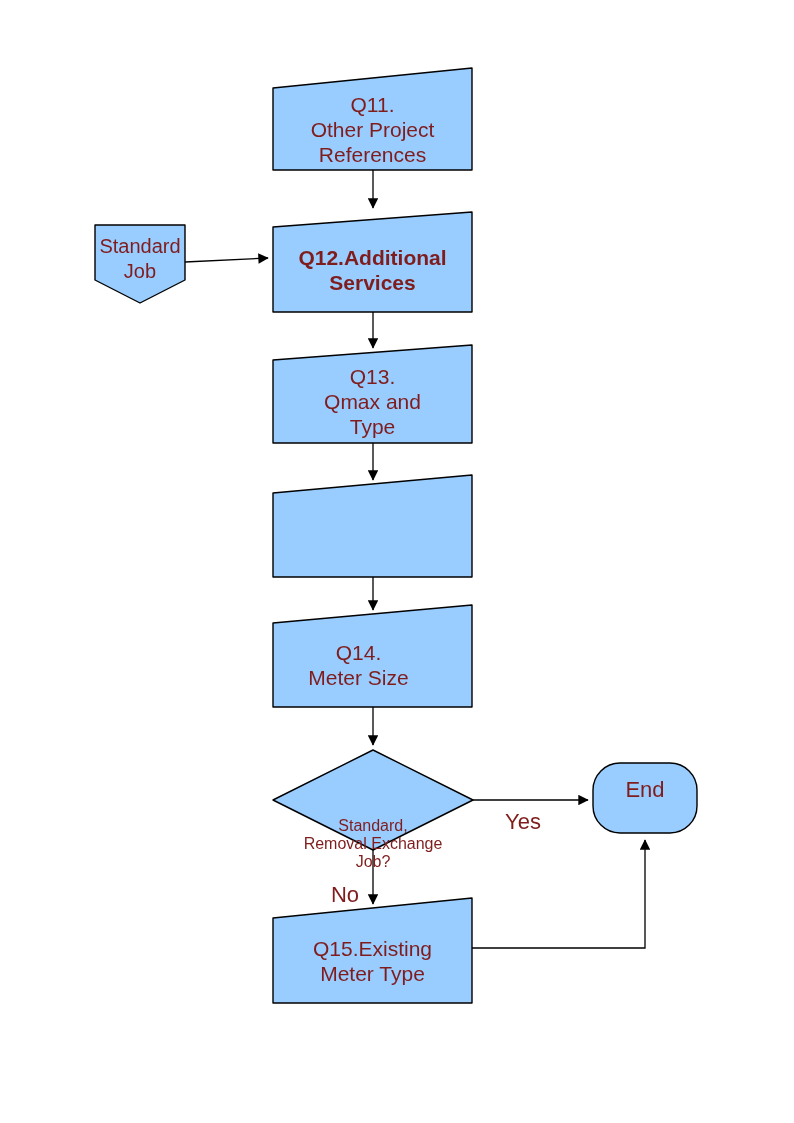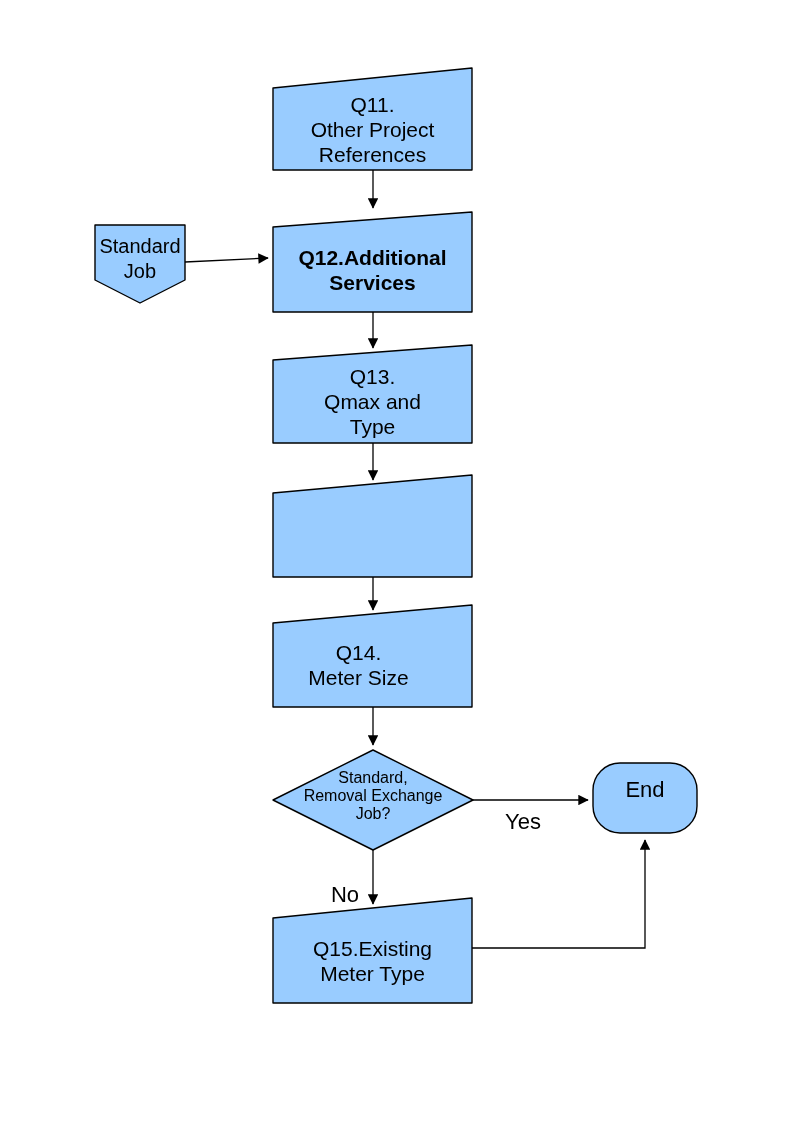--- a/index.html
+++ b/index.html
@@ -2,21 +2,21 @@
 <html><head>
 <meta charset="utf-8">
 <style>
   html, body { margin: 0; padding: 0; background: #ffffff; }
   .page {
     position: relative;
     width: 794px;
     height: 1123px;
     background: #ffffff;
     font-family: "Liberation Sans", sans-serif;
-    color: #000000;
+    color: #7f1d1d;
     overflow: hidden;
   }
   .diagram-svg {
     position: absolute;
     left: 0; top: 0;
     width: 794px; height: 1123px;
   }
   .node-shape {
     stroke: #000000;
     stroke-width: 1.4;
@@ -32,21 +32,21 @@
     display: flex;
     align-items: center;
     justify-content: center;
     text-align: center;
     white-space: pre-line;
     line-height: 25px;
     font-size: 21px;
   }
   .label-node { font-size: 21px; }
   .label-standard-job { font-size: 20px; line-height: 25px; }
-  .label-decision { font-size: 16px; line-height: 18px; }
+  .label-decision { font-size: 16px; line-height: 18px; margin-top: 48px; }
   .label-end { font-size: 22px; }
   .label-edge { font-size: 22px; line-height: 26px; margin-top: 40px; }
 </style>
 </head>
 <body>
 
 <div class="page">
 
   <svg class="diagram-svg" viewBox="0 0 794 1123">
     <defs>

